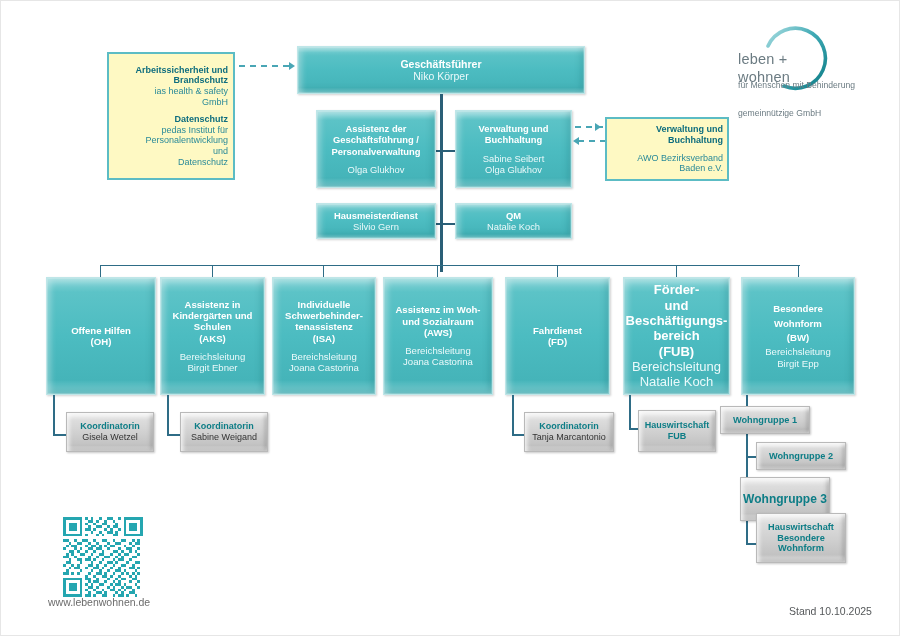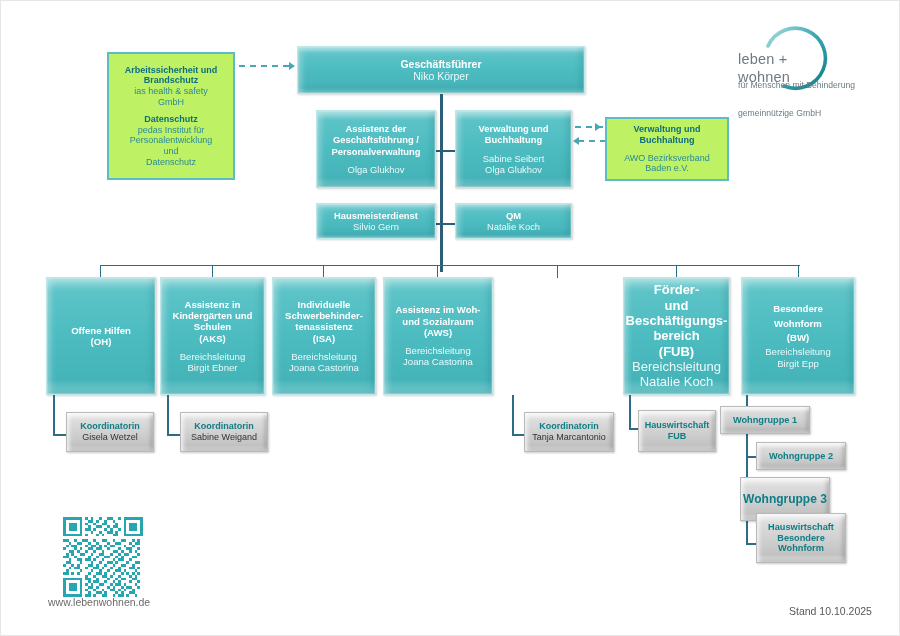--- a/index.html
+++ b/index.html
@@ -31,23 +31,24 @@
       inset 0 0 0 1px rgba(255,255,255,.18),
       inset 3px 3px 6px rgba(255,255,255,.40),
       inset -3px -3px 6px rgba(0,90,95,.22),
       1px 1px 2px rgba(0,0,0,.18);
   }
   .teal .ttl{ font-weight:bold; }
   .teal .sub{ font-weight:normal; color:#eaf9fa; }
 
   
   .outline{
-    background:#bef264;
+    background:#fef9c3;
     border:2px solid #5cbcc4;
     color:#0d6f80;
+    align-items:flex-end;
   }
   .outline .ttl{ font-weight:bold; color:#0e6d7e; }
   .outline .sub{ font-weight:normal; color:#2a8a99; }
 
   
   .grey{
     background:linear-gradient(180deg,#f2f2f2 0%,#dcdcdc 20%,#cfcfcf 55%,#c2c2c2 85%,#efefef 100%);
     border:1px solid #b9b9b9;
     box-shadow:
       inset 2px 2px 4px rgba(255,255,255,.85),
@@ -214,20 +215,24 @@
 
   <div class="node teal" style="left:383px;top:277px;width:110px;height:118px;font-size:9.6px;padding:5px;">
     <span class="ttl">Assistenz im Woh-</span>
     <span class="ttl">und Sozialraum</span>
     <span class="ttl">(AWS)</span>
     <span class="gap"></span>
     <span class="sub">Bereichsleitung</span>
     <span class="sub">Joana Castorina</span>
   </div>
 
+  <div class="node teal" style="left:505px;top:277px;width:105px;height:118px;font-size:9.6px;padding:5px;">
+    <span class="ttl">Fahrdienst</span>
+    <span class="ttl">(FD)</span>
+  </div>
 
   <div class="node teal" style="left:623px;top:277px;width:107px;height:118px;font-size:13px;padding:5px;">
     <span class="ttl">Förder-</span>
     <span class="ttl">und</span>
     <span class="ttl">Beschäftigungs-</span>
     <span class="ttl">bereich</span>
     <span class="ttl">(FUB)</span>
     <span class="sub">Bereichsleitung</span>
     <span class="sub">Natalie Koch</span>
   </div>

